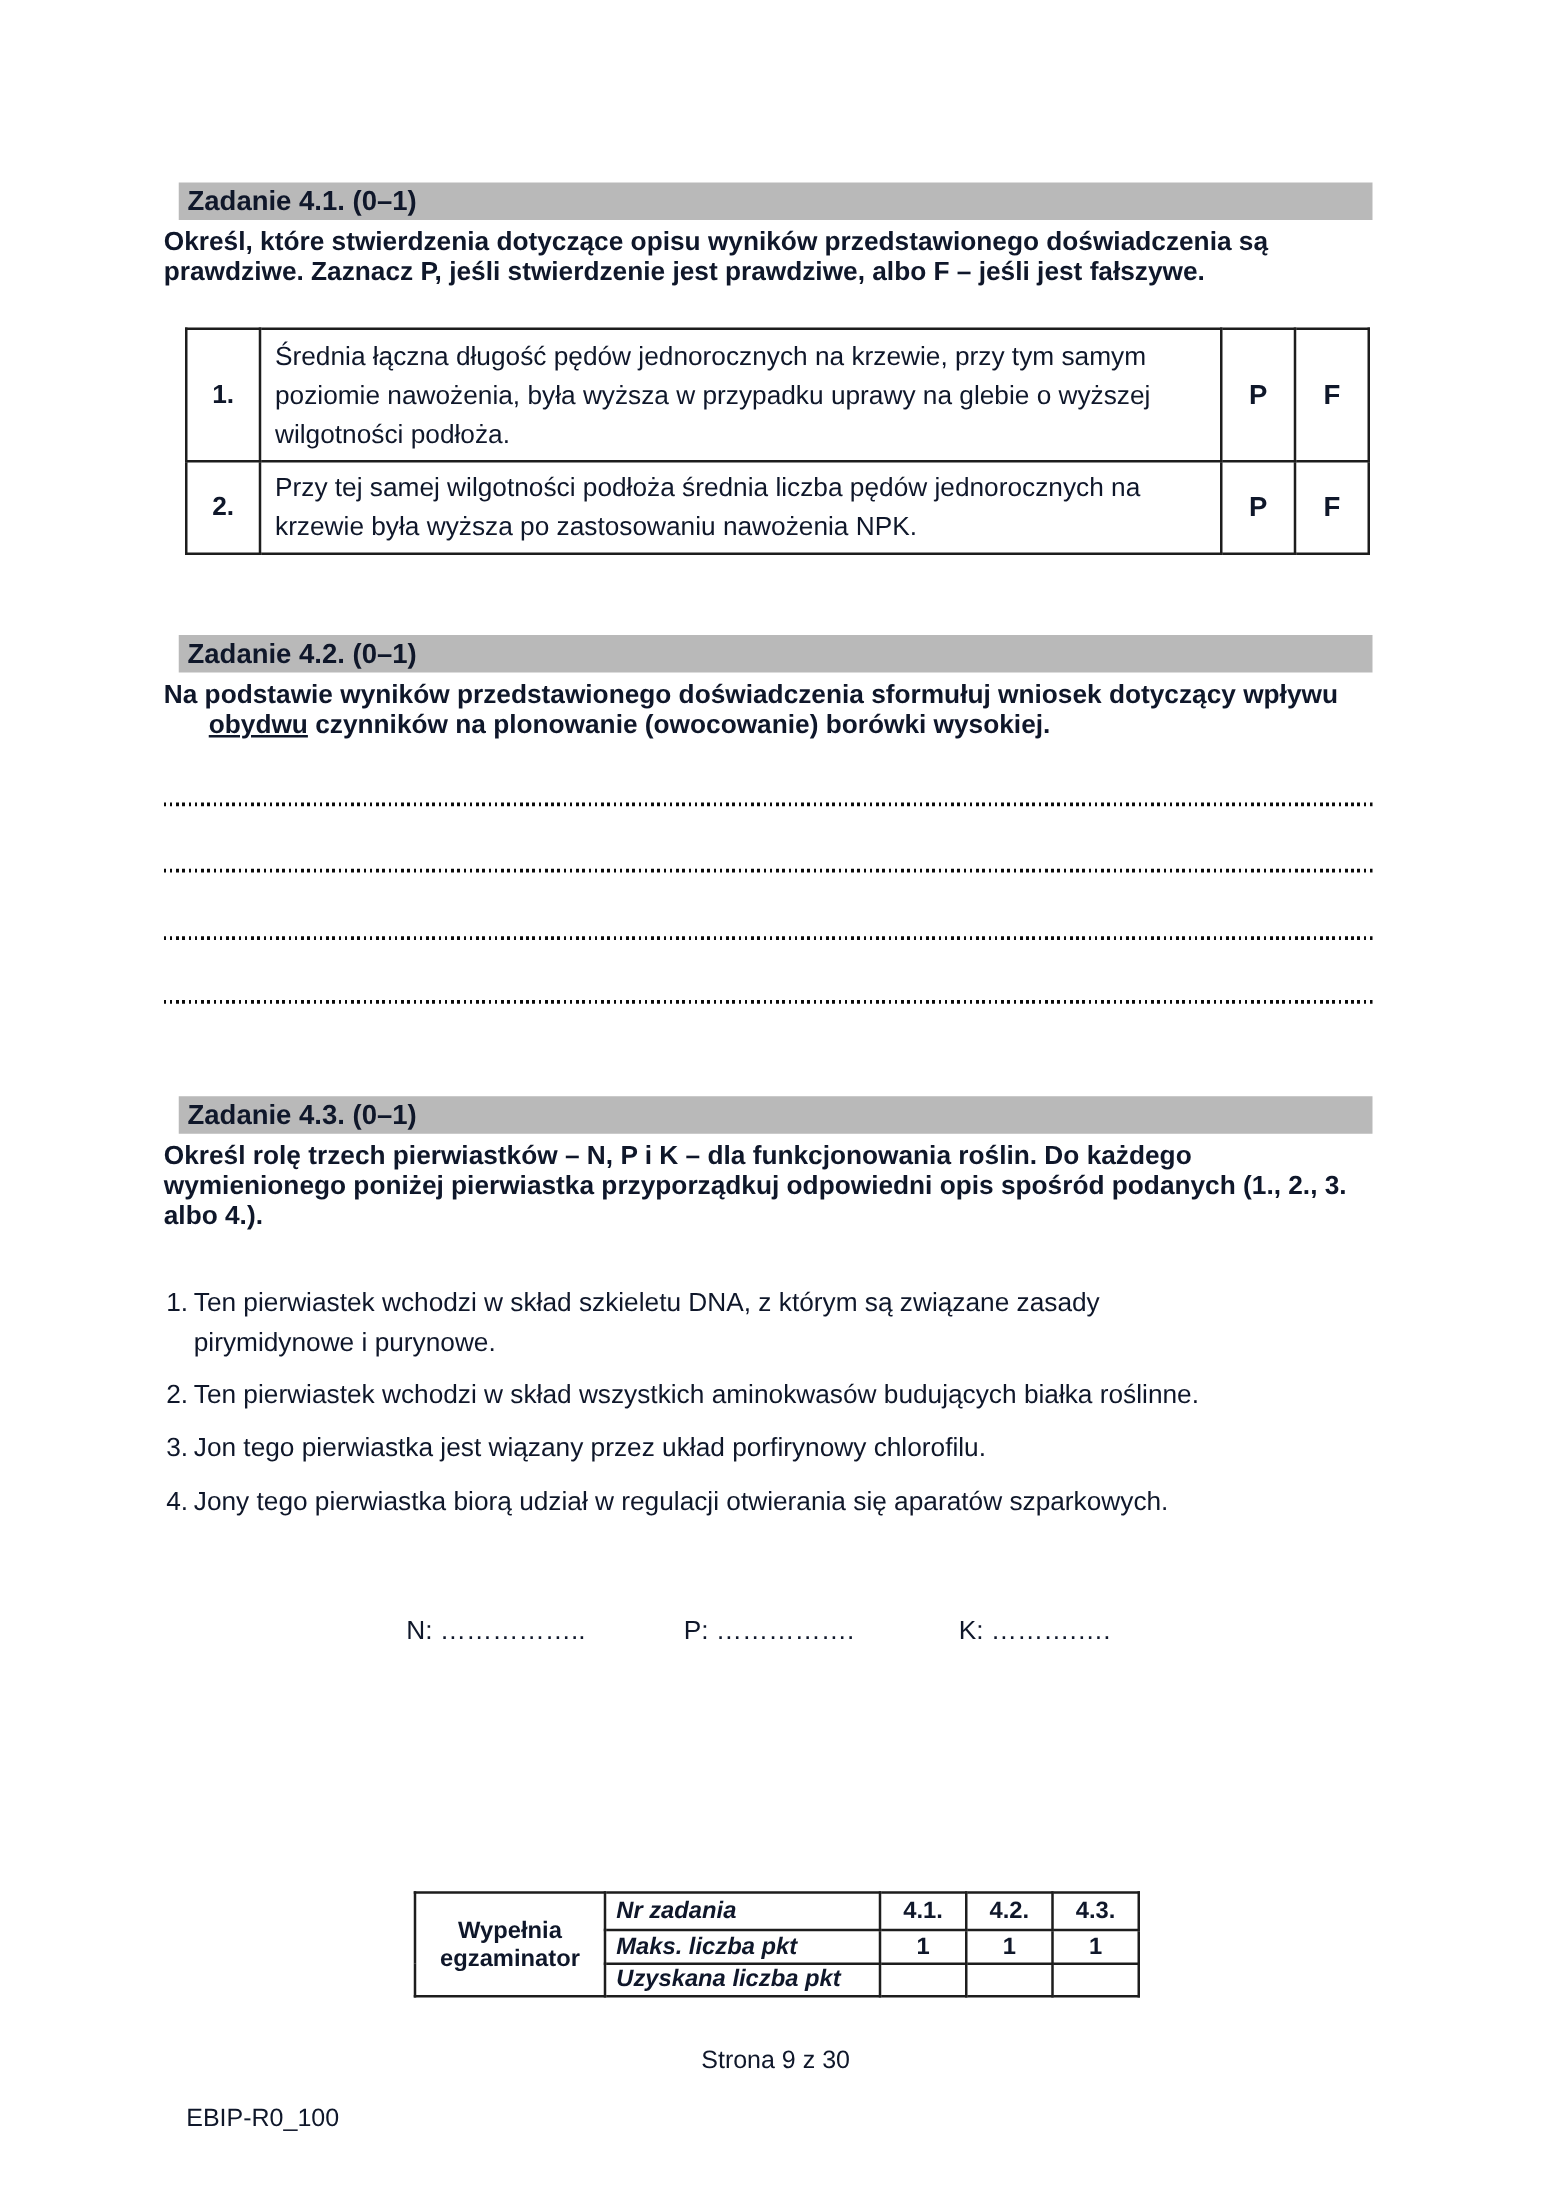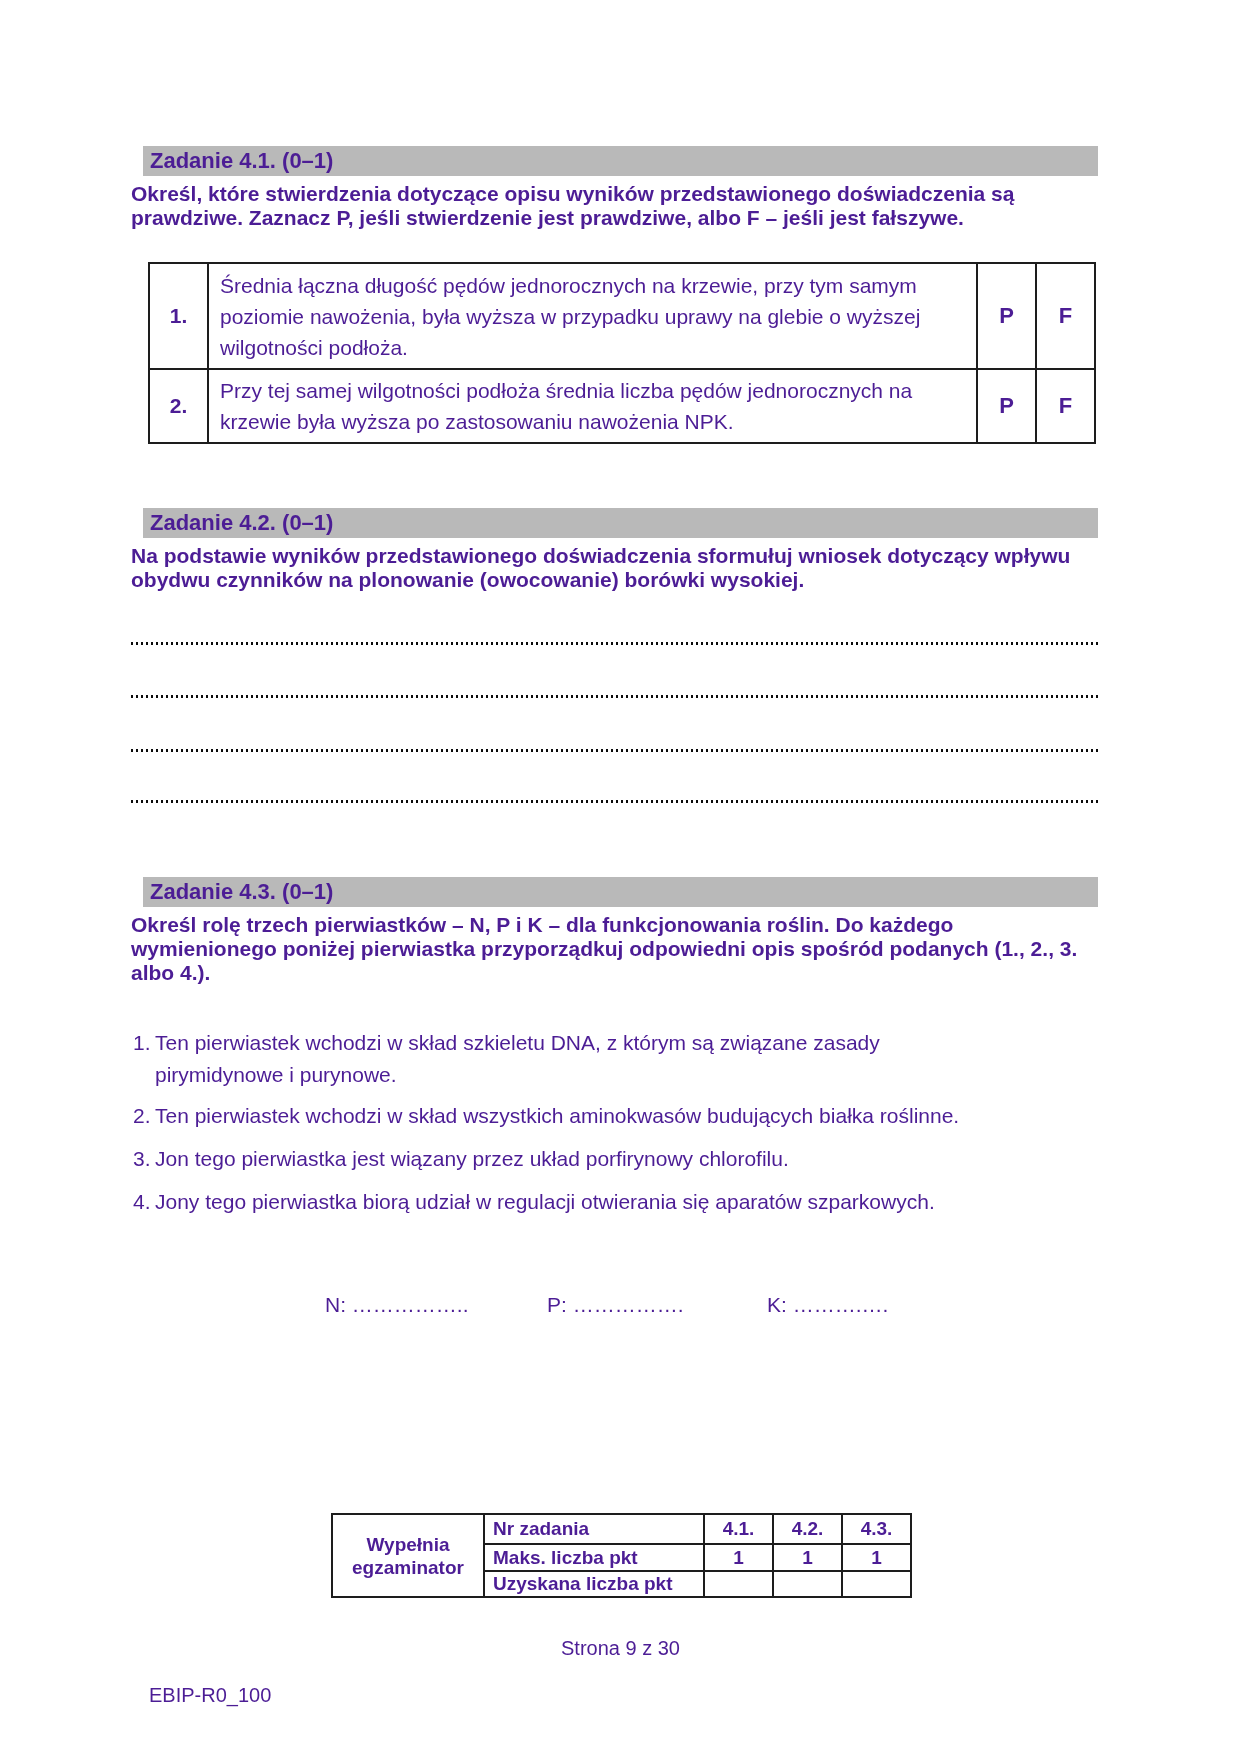--- a/index.html
+++ b/index.html
@@ -2,21 +2,21 @@
 <html lang="pl" style="--header-bg: #b9b9b9;"><head>
 <meta charset="utf-8">
 <style>
   html,body{margin:0;padding:0;background:#ffffff;}
   .page{
     position:relative;
     width:1241px;
     height:1755px;
     background:#ffffff;
     font-family:"Liberation Sans","DejaVu Sans",sans-serif;
-    color:#4c1d95;
+    color:#0f172a;
     overflow:hidden;
   }
   .task-bar{
     position:absolute;
     left:143px;
     width:955px;
     height:30px;
     background:var(--header-bg,#b9b9b9);
     font-size:22px;
     font-weight:bold;
@@ -26,21 +26,21 @@
   }
   .intro{
     position:absolute;
     left:131px;
     width:968px;
     margin:0;
     font-size:21px;
     font-weight:bold;
     line-height:24px;
   }
-  .underline{}
+  .underline{text-decoration:underline;margin-left:36px;}
   
   .tf-table{
     position:absolute;
     left:148px;
     top:262px;
     width:946px;
     border-collapse:collapse;
     table-layout:fixed;
   }
   .tf-table td{
@@ -94,21 +94,21 @@
     table-layout:fixed;
   }
   .score-table td{
     border:2px solid #1d1d1d;
     font-size:19px;
     font-weight:bold;
     box-sizing:border-box;
     vertical-align:middle;
   }
   .score-table .who{width:152px;text-align:center;line-height:23px;padding:0 14px;}
-  .score-table .lbl{width:220px;padding-left:8px;}
+  .score-table .lbl{width:220px;padding-left:8px;font-style:italic;}
   .score-table .val{width:69px;text-align:center;border-radius:12px;}
   .score-r1{height:30px;}
   .score-r2{height:27px;}
   .score-r3{height:23px;}
   .page-label{
     position:absolute;
     left:0;
     top:1637px;
     width:100%;
     text-align:center;

